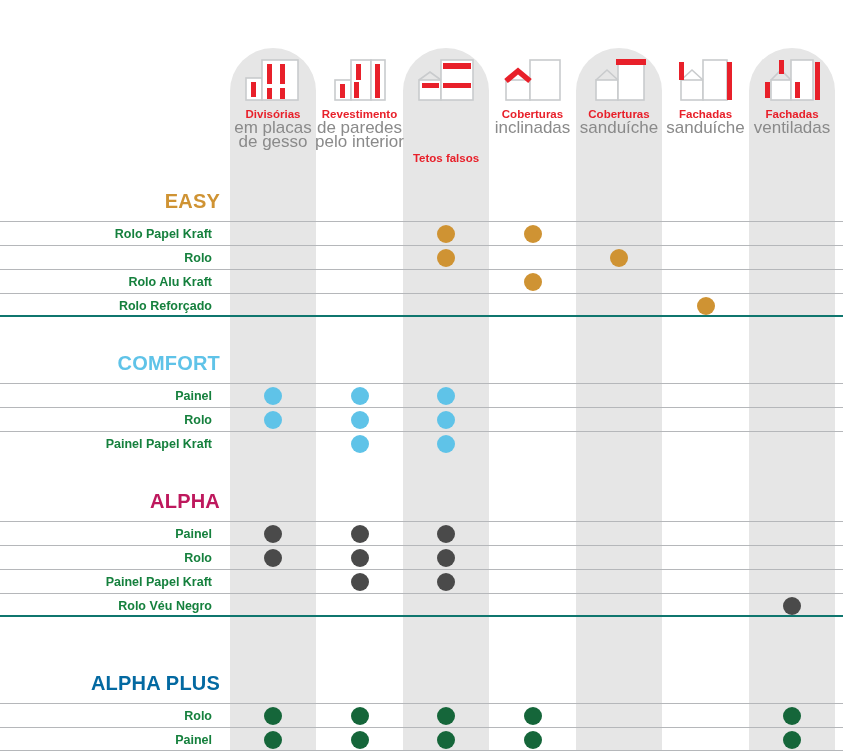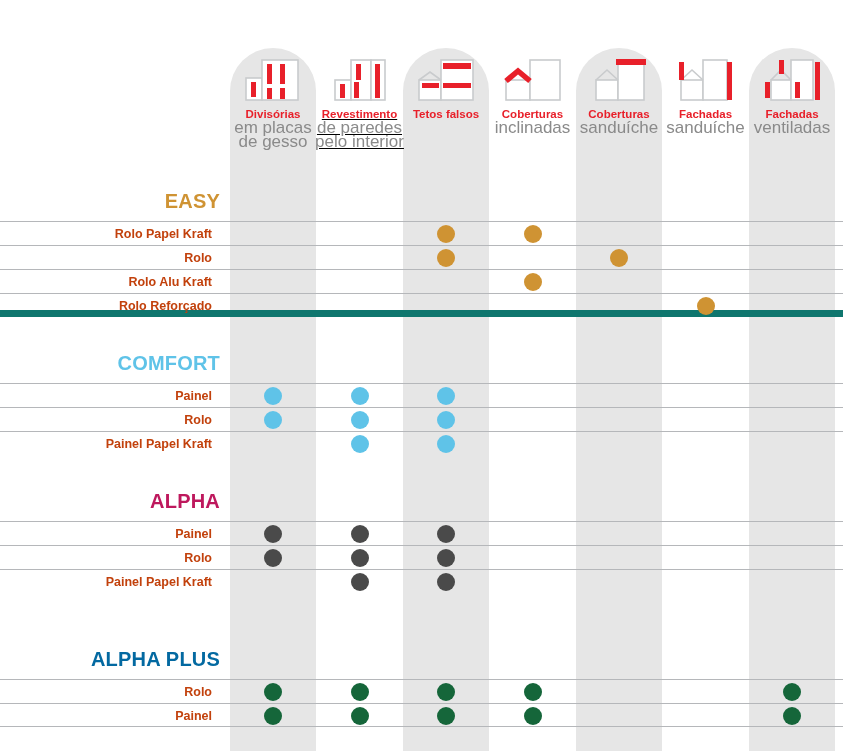--- a/index.html
+++ b/index.html
@@ -94,33 +94,33 @@
   .section-title.t-comfort     { color:#5fc3e8; }
   .section-title.t-alpha       { color:#be185d; }
   .section-title.t-alphaplus   { color:#0369a1;margin-top:20px; }
 
   .row {
     position:relative;
     height:24px;
     border-top:1px solid #b5b7ba;
   }
   .section:last-child .row:last-child { border-bottom:1px solid #b5b7ba; }
-  .row.last-of-section { border-bottom:7px solid #0f766e; }
+  .row.last-of-section { border-bottom:2px solid #0f766e; }
 
   .row-label {
     position:absolute;
     left:0; top:0;
     width:220px;
     height:24px;
     line-height:24px;
     text-align:right;
     padding-right:8px;
     font-size:12.5px;
     font-weight:bold;
-    color:#c2410c;
+    color:#15803d;
     white-space:nowrap;
   }
 
   .dot {
     position:absolute;
     width:18px; height:18px;
     border-radius:50%;
     top:3px;
   }
   .dot.c-easy      { background:#cf9333; }
@@ -153,37 +153,37 @@
             <rect x="25" y="10" width="5" height="20" fill="#e8202a"></rect>
             <rect x="25" y="34" width="5" height="11" fill="#e8202a"></rect>
             <rect x="38" y="10" width="5" height="20" fill="#e8202a"></rect>
             <rect x="38" y="34" width="5" height="11" fill="#e8202a"></rect>
           </svg>
         </span>
         <div class="col-label-strong">Divisórias</div>
         <div class="col-label-sub">em placas</div>
         <div class="col-label-sub">de gesso</div>
       </div>
-      <div class="col-head" style="left: 316.5px; text-decoration: underline;">
+      <div class="col-head" style="left: 316.5px;">
         <span>
           <svg viewBox="0 0 62 48" class="col-icon">
             <rect x="6" y="26" width="16" height="20" fill="#fff" stroke="#c9cbcd" stroke-width="1.6"></rect>
             <rect x="22" y="6" width="20" height="40" fill="#fff" stroke="#c9cbcd" stroke-width="1.6"></rect>
             <rect x="42" y="6" width="14" height="40" fill="#fff" stroke="#c9cbcd" stroke-width="1.6"></rect>
             <rect x="11" y="30" width="5" height="14" fill="#e8202a"></rect>
             <rect x="25" y="28" width="5" height="16" fill="#e8202a"></rect>
             <rect x="27" y="10" width="5" height="16" fill="#e8202a"></rect>
             <rect x="46" y="10" width="5" height="34" fill="#e8202a"></rect>
           </svg>
         </span>
         <div class="col-label-strong">Revestimento</div>
         <div class="col-label-sub">de paredes</div>
         <div class="col-label-sub">pelo interior</div>
       </div>
-      <div class="col-head" style="left: 403px;">
+      <div class="col-head" style="left: 403px; justify-content: space-between;">
         <span>
           <svg viewBox="0 0 62 48" class="col-icon">
             <rect x="4" y="26" width="22" height="20" fill="#fff" stroke="#c9cbcd" stroke-width="1.6"></rect>
             <rect x="26" y="6" width="32" height="40" fill="#fff" stroke="#c9cbcd" stroke-width="1.6"></rect>
             <rect x="28" y="9" width="28" height="6" fill="#e8202a"></rect>
             <rect x="7" y="29" width="17" height="5" fill="#e8202a"></rect>
             <rect x="28" y="29" width="28" height="5" fill="#e8202a"></rect>
             <polyline points="4,26 15,18 26,26" fill="none" stroke="#c9cbcd" stroke-width="1.6" stroke-linejoin="miter"></polyline>
           </svg>
         </span>
@@ -298,20 +298,24 @@
           <div class="row-label">Rolo</div>
           <span class="dot c-alpha" style="left: 264px;"></span>
           <span class="dot c-alpha" style="left: 350.5px;"></span>
           <span class="dot c-alpha" style="left: 437px;"></span>
         </div>
         <div class="row">
           <div class="row-label">Painel Papel Kraft</div>
           <span class="dot c-alpha" style="left: 350.5px;"></span>
           <span class="dot c-alpha" style="left: 437px;"></span>
         </div>
+        <div class="row last-of-section">
+          <div class="row-label">Rolo Véu Negro</div>
+          <span class="dot c-alpha" style="left: 783px;"></span>
+        </div>
         <div class="spacer"></div>
       </div>
       <div class="section">
         <div class="section-title t-alphaplus">ALPHA PLUS</div>
         <div class="row">
           <div class="row-label">Rolo</div>
           <span class="dot c-alphaplus" style="left: 264px;"></span>
           <span class="dot c-alphaplus" style="left: 350.5px;"></span>
           <span class="dot c-alphaplus" style="left: 437px;"></span>
           <span class="dot c-alphaplus" style="left: 523.5px;"></span>

